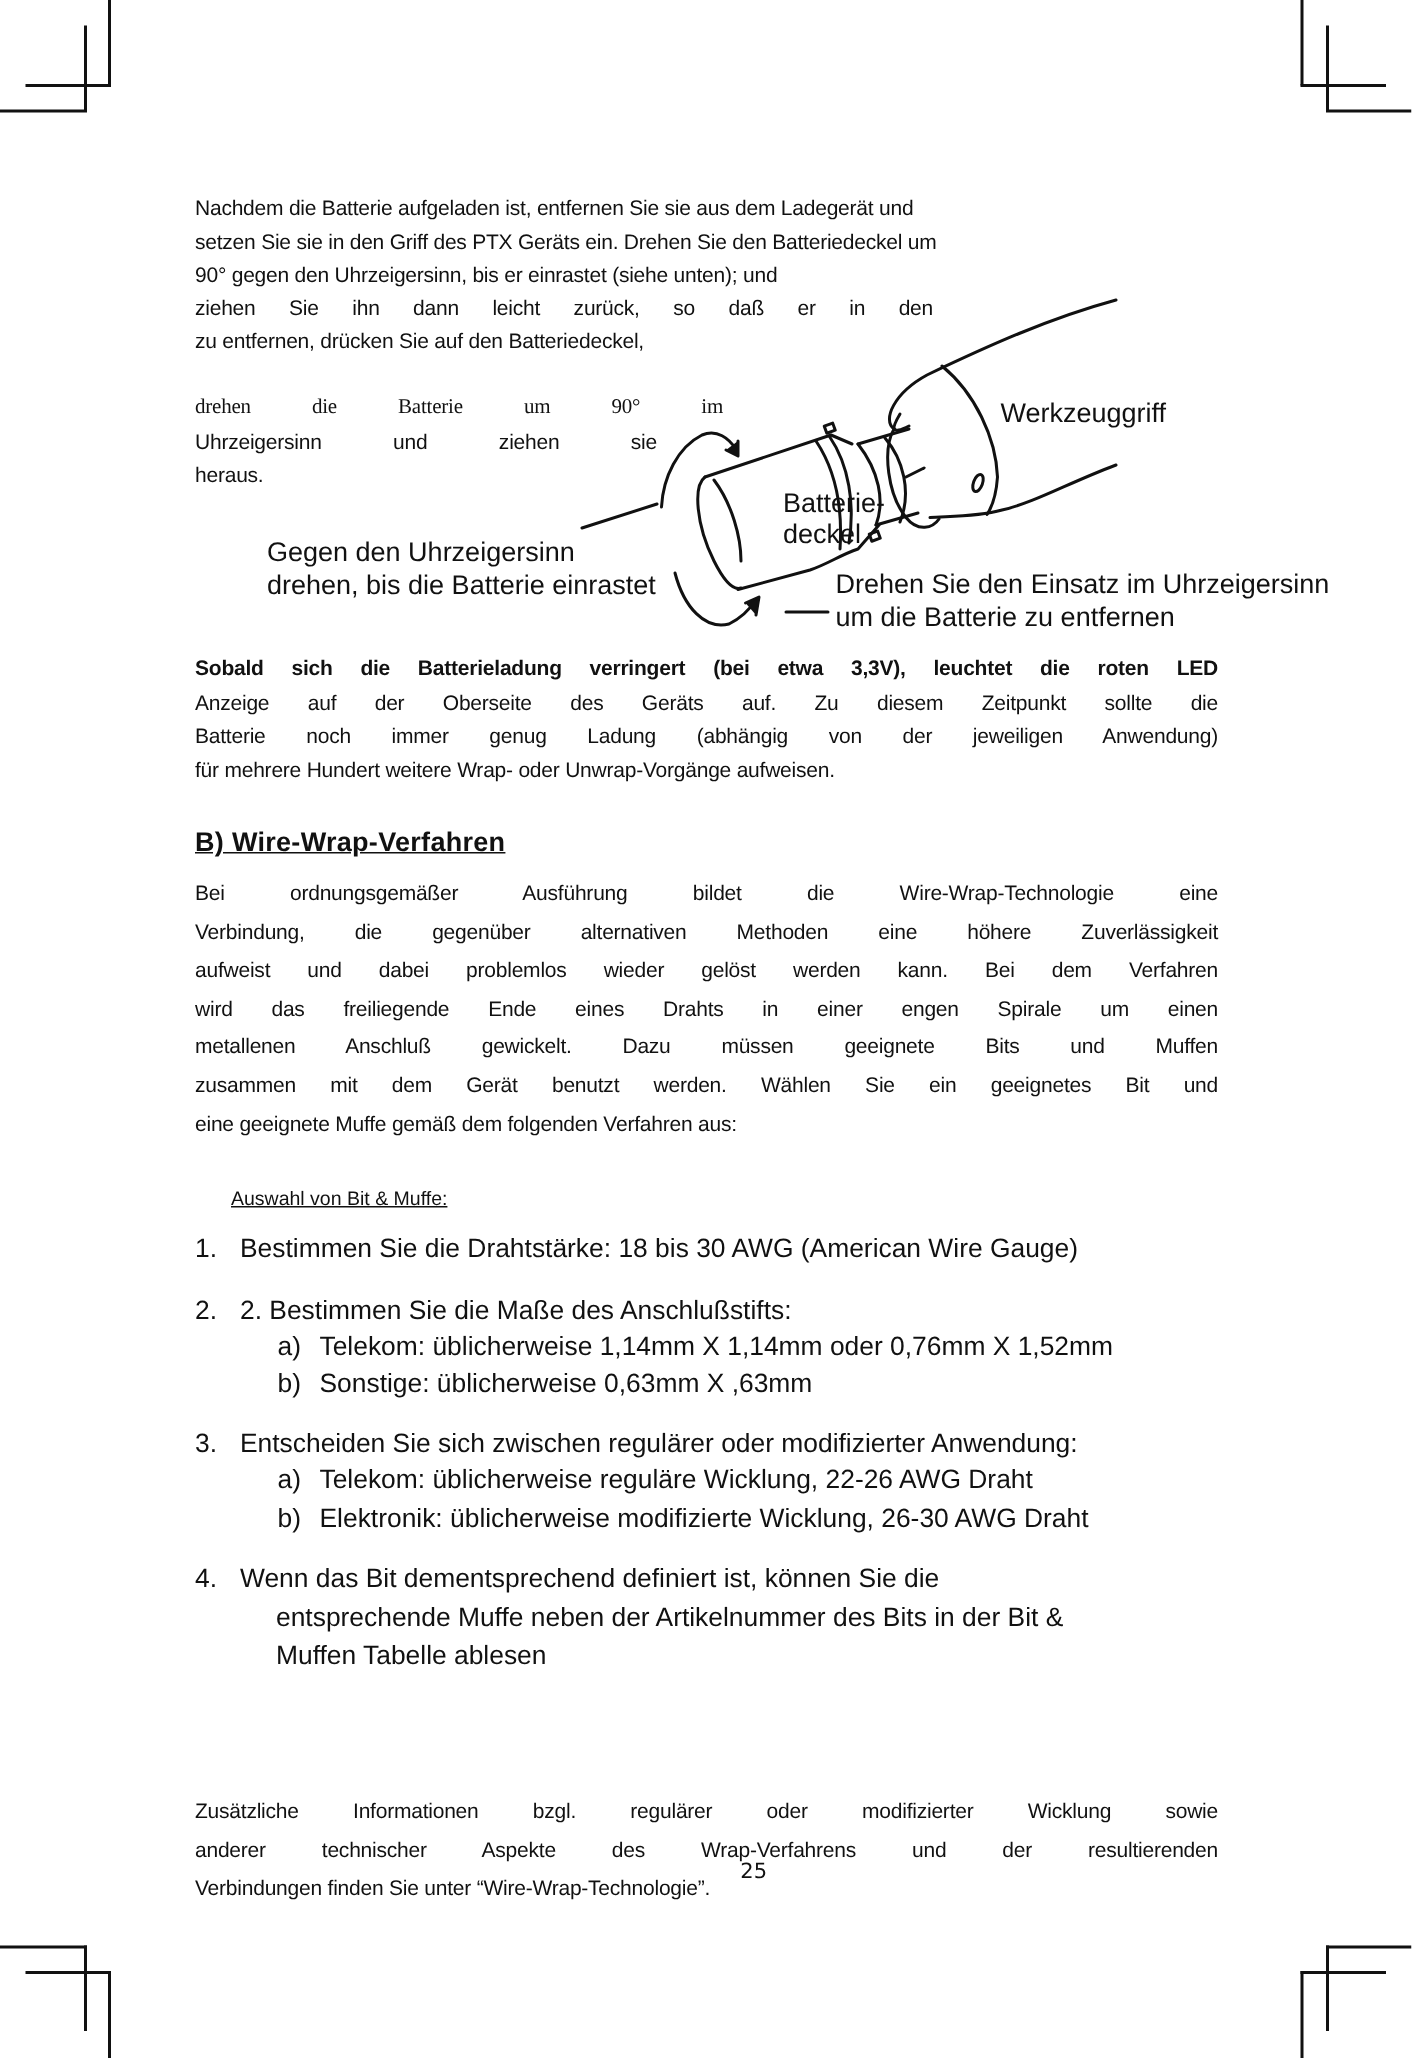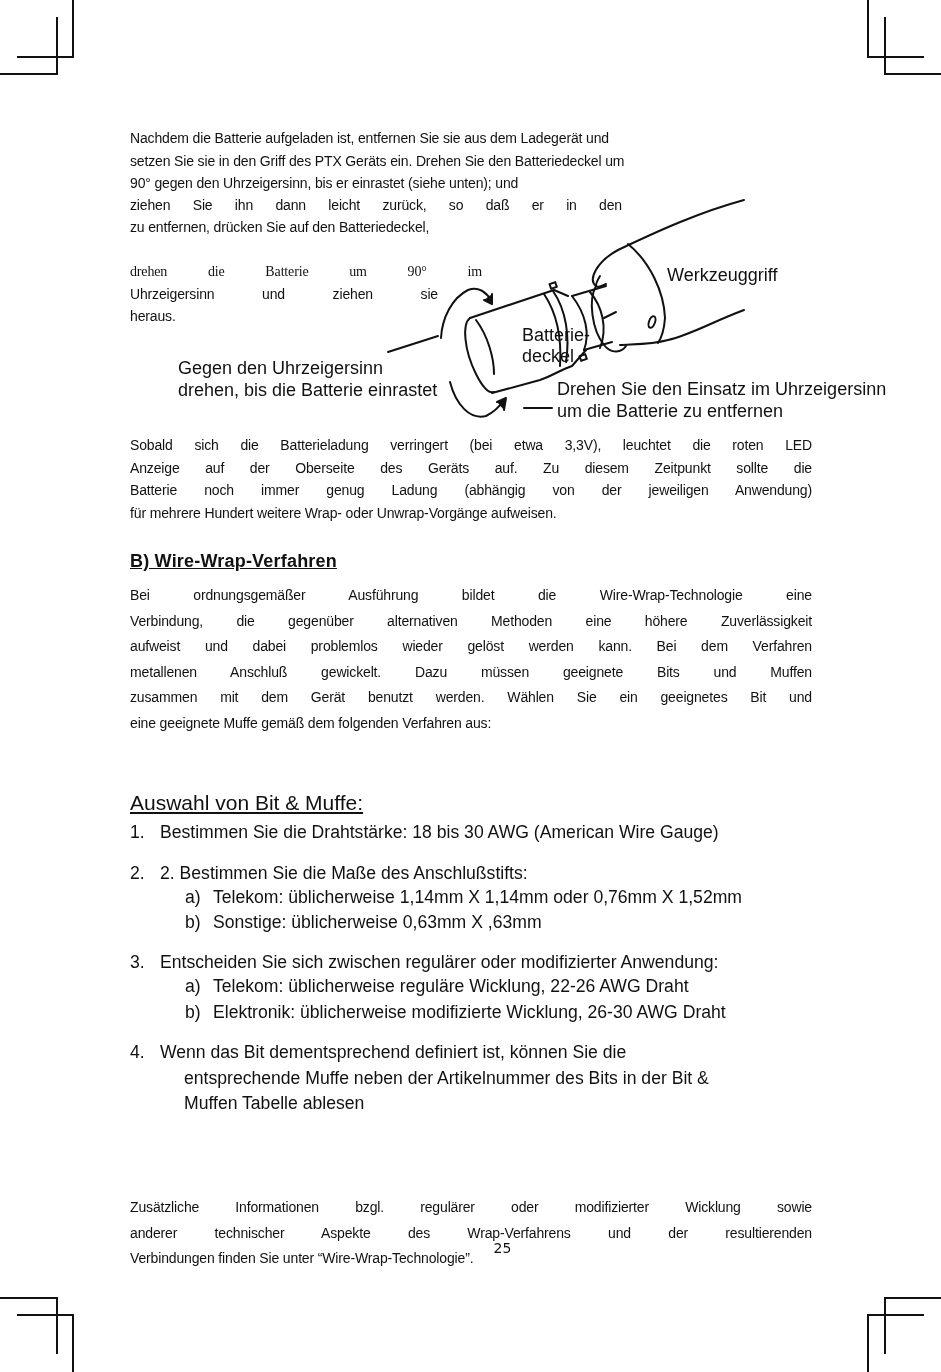--- a/index.html
+++ b/index.html
@@ -5,21 +5,21 @@
   html, body { margin: 0; padding: 0; background: #ffffff; }
   body { width: 941px; height: 1372px; position: relative; overflow: hidden; font-family: "Liberation Sans", sans-serif; color: #111; }
   .crop { position: absolute; background: #111; }
   .abs { position: absolute; white-space: nowrap; }
   .t { font-size: 14px; line-height: 22.5px; letter-spacing: -0.15px; }
   .para { position: absolute; left: 130px; width: 682px; }
   .line { display: block; height: 22.5px; }
   .jl { display: block; text-align: justify; text-align-last: justify; height: 25.6px; }
   .body2 { font-size: 14px; line-height: 25.6px; letter-spacing: -0.15px; }
   .heading { font-weight: bold; text-decoration: underline; font-size: 18px; letter-spacing: 0.2px; }
-  .sub { text-decoration: underline; font-size: 21px; }
+  .sub { text-decoration: underline; font-size: 13px; margin-left: 24px; }
   .small { font-size: 18px; line-height: 20px; }
   .li { position: absolute; font-size: 17.6px; line-height: 22px; white-space: nowrap; }
   .pagenum { position: absolute; left: 0; width: 941px; top: 1240px; text-align: center; font-family: "DejaVu Sans", sans-serif; font-size: 14px; padding-left: 32px; }
   svg.illus { position: absolute; left: 0; top: 0; }
 </style>
 </head>
 <body>
 
 <div>
 
@@ -110,32 +110,33 @@
 <div class="abs small" style="left:178px;top:357px;line-height:22px;">
   <div>Gegen den Uhrzeigersinn</div>
   <div>drehen, bis die Batterie einrastet</div>
 </div>
 <div class="abs small" style="left:557px;top:378px;line-height:22px;">
   <div>Drehen Sie den Einsatz im Uhrzeigersinn</div>
   <div>um die Batterie zu entfernen</div>
 </div>
 
 <div class="para t" style="top:434px;">
-  <span class="jl" style="height:22.5px;">Sobald sich die Batterieladung verringert (bei etwa 3,3V), leuchtet die roten LED</span>
+  <span class="jl" style="height:22.5px;font-weight:bold;">Sobald sich die Batterieladung verringert (bei etwa 3,3V), leuchtet die roten LED</span>
   <span class="jl" style="height:22.5px;">Anzeige auf der Oberseite des Geräts auf. Zu diesem Zeitpunkt sollte die</span>
   <span class="jl" style="height:22.5px;">Batterie noch immer genug Ladung (abhängig von der jeweiligen Anwendung)</span>
   <span class="line">für mehrere Hundert weitere Wrap- oder Unwrap-Vorgänge aufweisen.</span>
 </div>
 
 <div class="abs heading" style="left:130px;top:551px;">B) Wire-Wrap-Verfahren</div>
 
 <div class="para body2" style="top:583px;">
   <span class="jl">Bei ordnungsgemäßer Ausführung bildet die Wire-Wrap-Technologie eine</span>
   <span class="jl">Verbindung, die gegenüber alternativen Methoden eine höhere Zuverlässigkeit</span>
   <span class="jl">aufweist und dabei problemlos wieder gelöst werden kann. Bei dem Verfahren</span>
+  <span class="jl">wird das freiliegende Ende eines Drahts in einer engen Spirale um einen</span>
   <span class="jl">metallenen Anschluß gewickelt. Dazu müssen geeignete Bits und Muffen</span>
   <span class="jl">zusammen mit dem Gerät benutzt werden. Wählen Sie ein geeignetes Bit und</span>
   <span class="line" style="height:25.6px;">eine geeignete Muffe gemäß dem folgenden Verfahren aus:</span>
 </div>
 
 <div class="abs sub" style="left:130px;top:791px;">Auswahl von Bit &amp; Muffe:</div>
 
 <div>
   <div class="li" style="left:130px;top:821px;">
     <span>1.</span>

